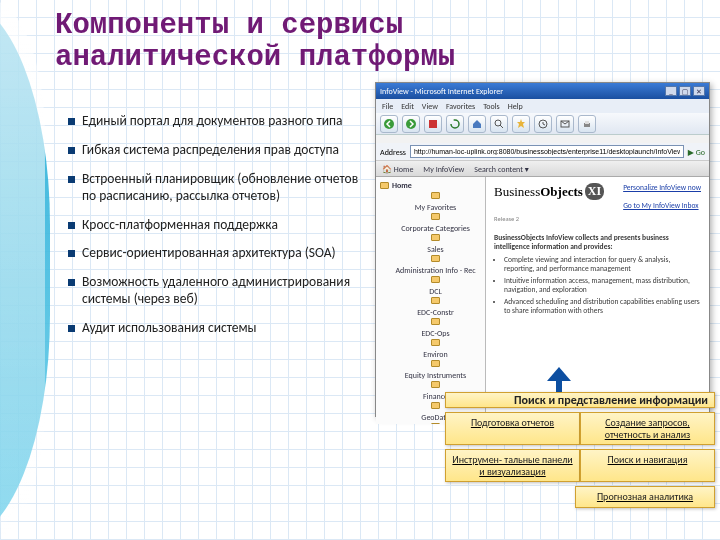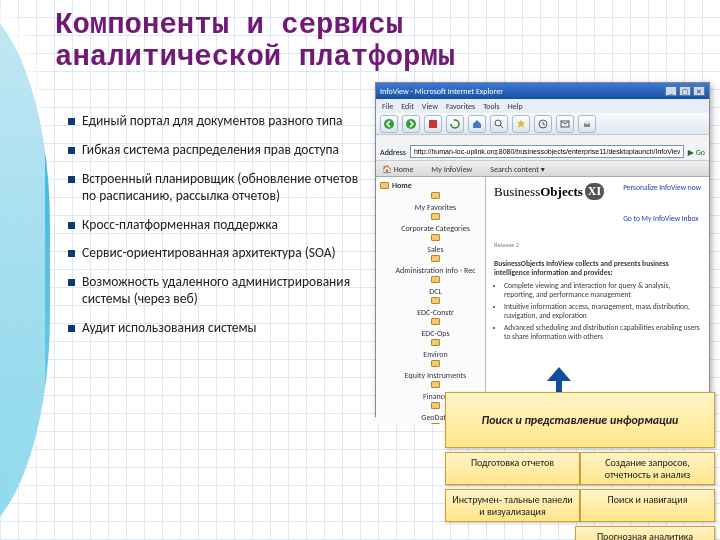--- a/index.html
+++ b/index.html
@@ -91,65 +91,64 @@
   .toolbar {
     height: 22px; background: linear-gradient(#f7f9fc,#e0e7f2); border-bottom: 1px solid #bcc; display: flex; align-items: center; gap: 4px; padding: 0 4px;
   }
   .tbtn { width: 18px; height: 18px; background: linear-gradient(#fff,#d8e4f0); border: 1px solid #a9b8cc; border-radius: 3px; display:flex;align-items:center;justify-content:center;}
   .tbtn.green svg circle{ fill:#3a9b3a;}
   .addr {
     height: 18px; background: #f0f3f8; display: flex; align-items: center; padding: 0 4px; gap: 4px; border-bottom: 1px solid #ccc; margin-top: 8px;
   }
   .addr input { flex: 1; height: 13px; font-size: 7px; border: 1px solid #7a92b4; padding: 0 3px; background: #fff; }
   .bobar {
-    height: 16px; background: linear-gradient(#f0f0f0,#d9d9d9); border-bottom: 1px solid #aaa; display:flex;align-items:center;padding:0 6px;gap:18px;color:#334;
+    height: 16px; background: linear-gradient(#f0f0f0,#d9d9d9); border-bottom: 1px solid #aaa; display:flex;align-items:center;padding:0 6px;gap:10px;color:#334;
   }
   .content { display: flex; height: calc(100% - 86px); background: #fff; }
   .tree {
     width: 110px; border-right: 1px solid #bbb; background: #fbfbfb; padding: 3px 4px; overflow: hidden;
   }
   .tree-root { color: #334; font-weight: bold; margin-bottom: 2px; display:flex;align-items:center;gap:3px;}
   .tree ul { list-style: none; margin: 0; padding-left: 10px; }
   .tree li { display: flex; align-items: center; gap: 3px; margin: 1px 0; color: #334; white-space: nowrap; flex-direction: column; }
   .fld { width: 9px; height: 7px; background: #f5c96b; border: 1px solid #b38b2a; display: inline-block; border-radius: 1px; }
   .pane { flex: 1; padding: 6px 8px; }
   .logo-row { display:flex; justify-content:space-between; align-items:flex-start; }
   .bo-logo { font-family: Georgia, serif; display:flex;align-items:center;gap:2px;}
   .bo-logo .b { font-size: 13px; }
   .bo-logo .b b { font-weight: 700; }
   .bo-logo .xi { background:#555;color:#fff;font-size:12px;font-weight:bold;padding:1px 3px;border-radius:8px;}
   .links { font-size: 7.5px; }
-  .links a { color: #1a3ea8; display:block; margin-bottom:22px;}
+  .links a { color: #1a3ea8; text-decoration: underline; display:block; margin-bottom:9px;}
   .desc { font-size: 7.5px; color: #3a3a3a; margin-top: 10px; }
   .desc ul { padding-left: 10px; margin: 4px 0 0 0; }
   .desc ul li { margin-bottom: 3px; }
   .arrow {
     position: absolute;
     left: 547px; top: 367px;
     width: 24px; height: 30px;
   }
   .arrow::before {
     content:""; position:absolute; left:9px; top:8px; width:6px; height:22px; background:#0d4fa1;
   }
   .arrow::after {
     content:""; position:absolute; left:0; top:0; width:0; height:0;
     border-left:12px solid transparent; border-right:12px solid transparent; border-bottom:14px solid #0d4fa1;
   }
   .boxes { position: absolute; left: 445px; top: 392px; width: 270px; }
   .box-main {
     background: linear-gradient(#fff4c6,#ffe68a);
     border: 1px solid #d0a030;
-    text-align: center;
+    text-align: right;
     font-size: 12px; font-weight: 700;
-    padding: 20px 6px;
+    padding: 0 6px;
     color: #222;
     box-shadow: 1px 1px 3px rgba(0,0,0,.25);
-    font-style: italic;
-  }
-  .box-row { display: flex; margin-top: 4px; }
+  }
+  .box-row { display: flex; margin-top: 4px; text-decoration: underline; }
   .box {
     flex: 1;
     background: linear-gradient(#fff4c6,#ffe68a);
     border: 1px solid #d0a030;
     text-align: center;
     font-size: 10px;
     padding: 4px;
     color: #222;
     box-shadow: 1px 1px 3px rgba(0,0,0,.25);
     line-height: 1.15;

